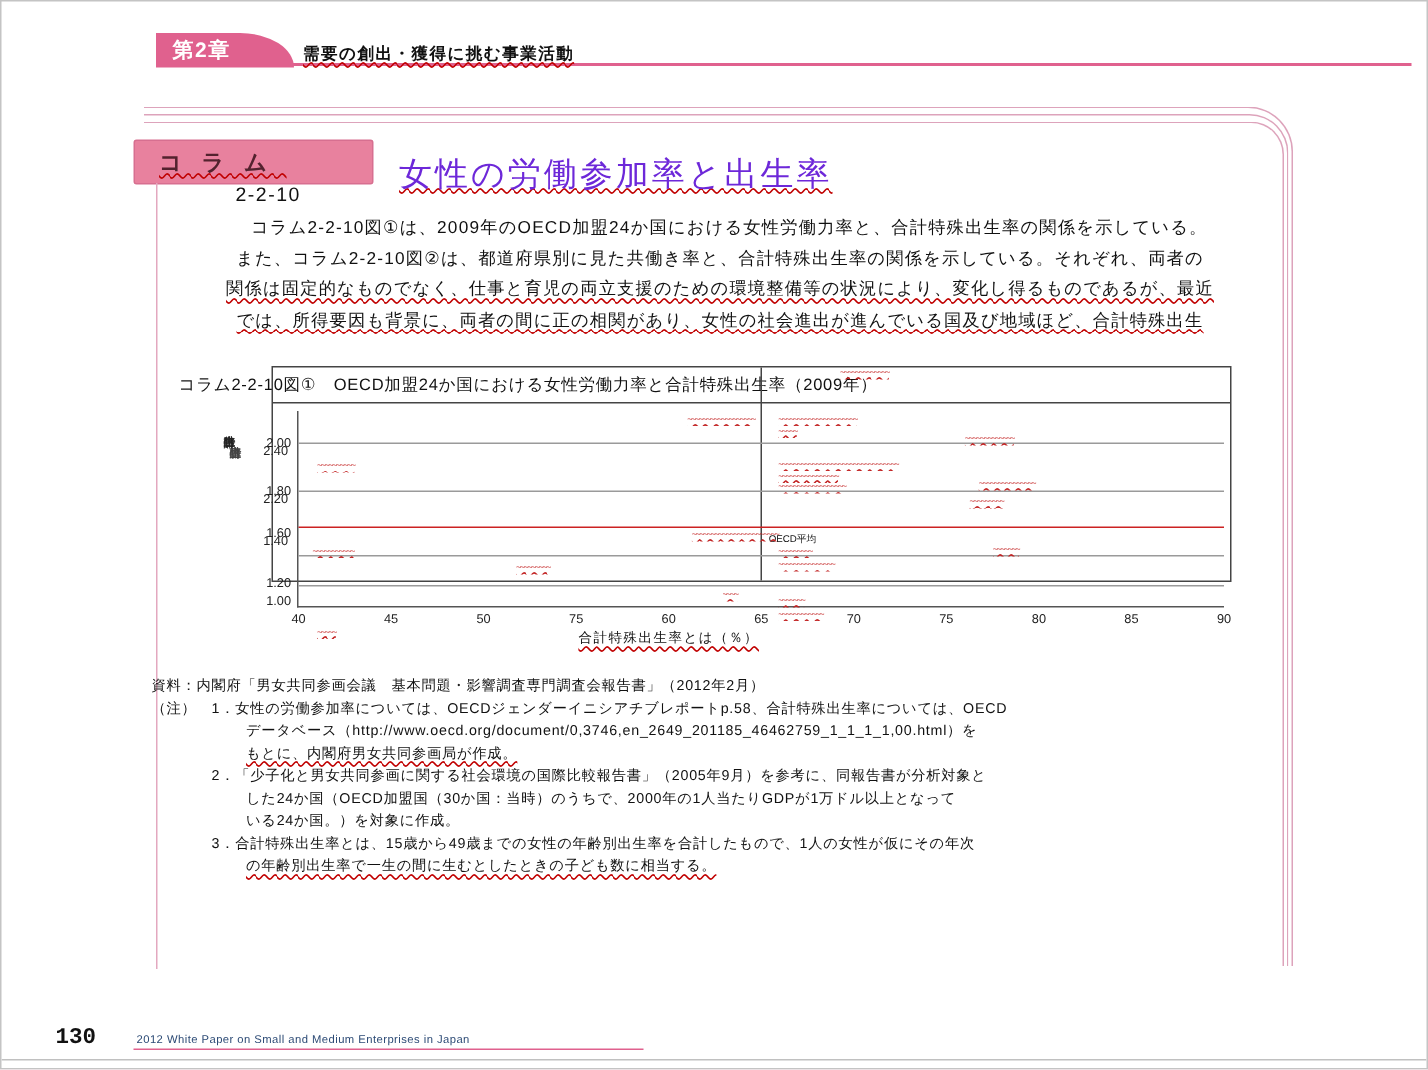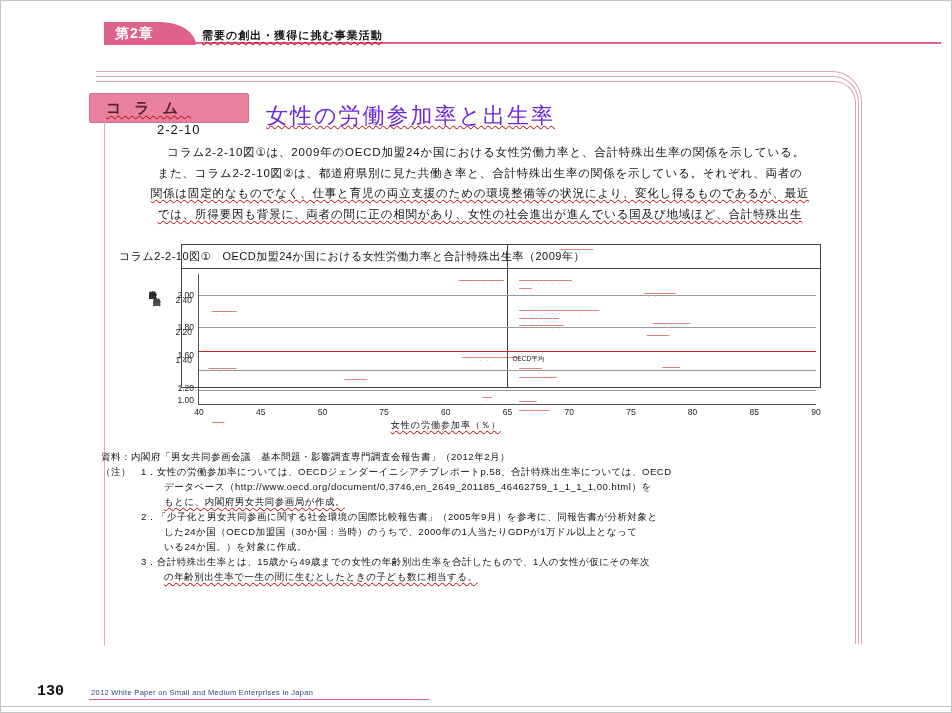--- a/index.html
+++ b/index.html
@@ -131,21 +131,21 @@
         <span class="xtick" style="left: 10%;">45</span>
         <span class="xtick" style="left: 20%;">50</span>
         <span class="xtick" style="left: 30%;">75</span>
         <span class="xtick" style="left: 40%;">60</span>
         <span class="xtick" style="left: 50%;">65</span>
         <span class="xtick" style="left: 60%;">70</span>
         <span class="xtick" style="left: 70%;">75</span>
         <span class="xtick" style="left: 80%;">80</span>
         <span class="xtick" style="left: 90%;">85</span>
         <span class="xtick" style="left: 100%;">90</span>
-        <span class="xlabel wavy">女性の労働参加率（％）</span>
+        <span class="xlabel wavy">合計特殊出生率とは（％）</span>
         <span class="avg-label" style="left: 50.8%; top: 62%;">OECD平均</span>
         <div class="squig" style="left: 42%; top: 3%; width: 55px;">~~~~~~~~~~~~~~~~~~</div>
         <div class="squig" style="left: 51.8%; top: 3%; width: 62px;">~~~~~~~~~~~~~~~~~~~~~</div>
         <div class="squig" style="left: 51.8%; top: 9%; width: 16px;">~~~~~</div>
         <div class="squig" style="left: 72%; top: 13%; width: 38px;">~~~~~~~~~~~~~</div>
         <div class="squig" style="left: 2%; top: 27%; width: 30px;">~~~~~~~~~~</div>
         <div class="squig" style="left: 51.8%; top: 26%; width: 95px;">~~~~~~~~~~~~~~~~~~~~~~~~~~~~~~~~</div>
         <div class="squig" style="left: 51.8%; top: 32%; width: 48px;">~~~~~~~~~~~~~~~~</div>
         <div class="squig" style="left: 51.8%; top: 38%; width: 55px;">~~~~~~~~~~~~~~~~~~</div>
         <div class="squig" style="left: 73.5%; top: 36%; width: 45px;">~~~~~~~~~~~~~~~</div>

